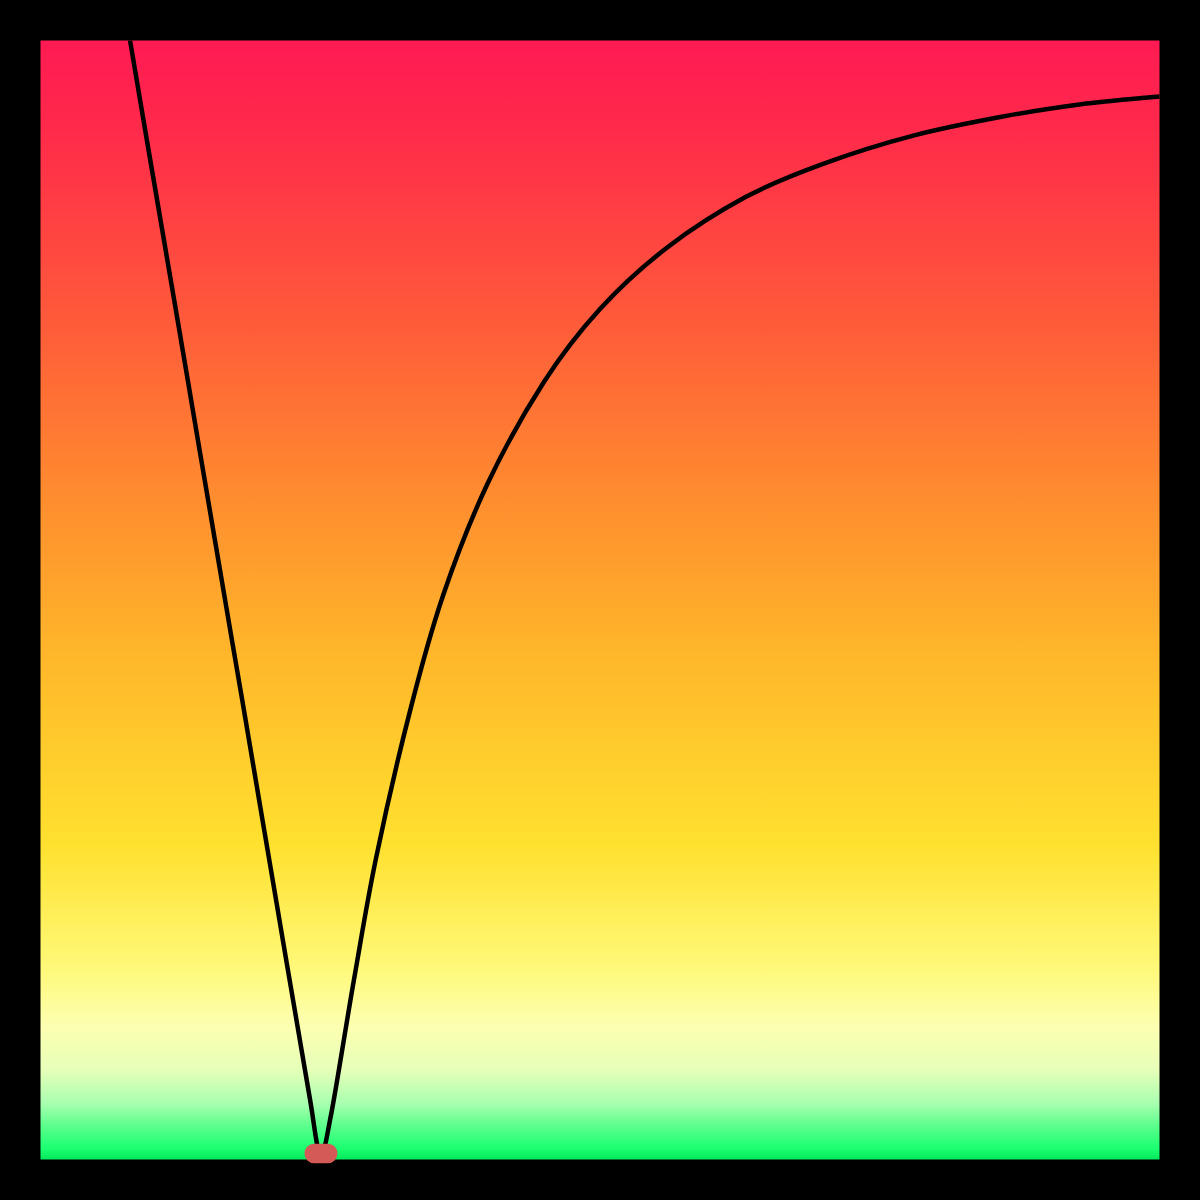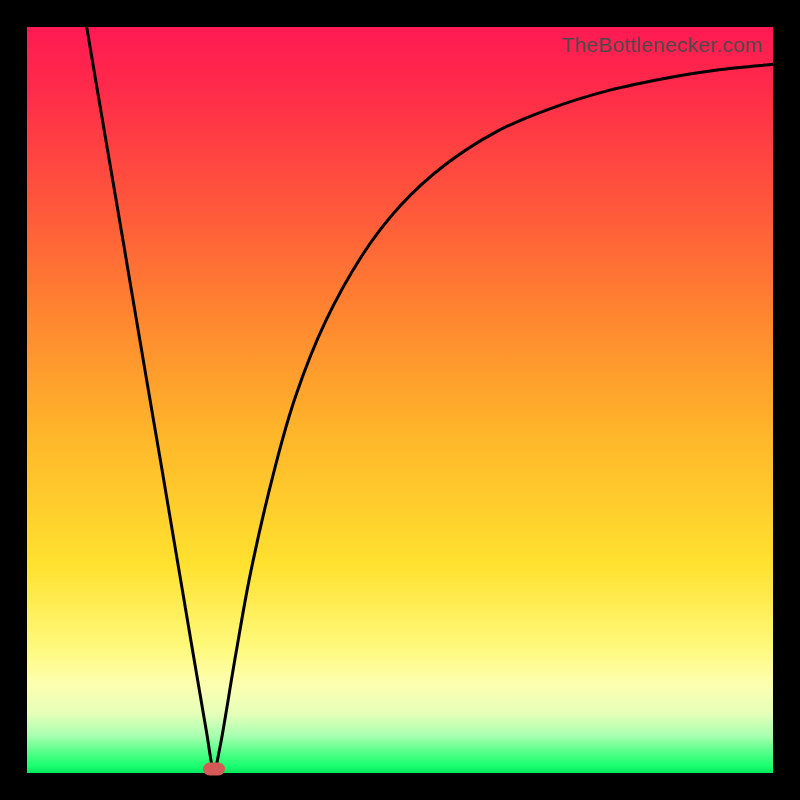--- a/index.html
+++ b/index.html
@@ -67,19 +67,18 @@
     background: #d35a56;
     z-index: 4;
     transform: translate(-50%, -50%);
   }
 </style>
 </head>
 <body>
 
 <div id="container">
   <div id="plot-area">
-    <div id="watermark">TheBottlenecker.com</div>
     <svg id="curve-svg" viewBox="0 0 746 746" preserveAspectRatio="none">
       <path id="curve-path" fill="none" stroke="#000000" stroke-width="3" stroke-linecap="round" d="M 59.7 0.0 C 62.2 14.7, 69.6 58.8, 74.6 88.0 C 79.6 117.2, 84.5 146.1, 89.5 175.3 C 94.5 204.5, 99.5 234.0, 104.4 263.3 C 109.4 292.7, 114.4 322.1, 119.4 351.4 C 124.3 380.6, 129.3 409.4, 134.3 438.6 C 139.3 467.9, 144.2 497.3, 149.2 526.7 C 154.2 556.0, 159.1 585.5, 164.1 614.7 C 169.1 643.9, 175.3 680.7, 179.0 702.0 C 182.8 723.2, 184.0 740.2, 186.5 742.3 C 189.0 744.4, 190.2 733.9, 194.0 714.7 C 197.7 695.4, 203.9 655.0, 208.9 626.6 C 213.9 598.3, 217.6 574.4, 223.8 544.6 C 230.0 514.7, 238.7 476.8, 246.2 447.6 C 253.6 418.4, 259.9 394.8, 268.6 369.3 C 277.3 343.8, 287.2 318.3, 298.4 294.7 C 309.6 271.0, 323.3 246.8, 335.7 227.5 C 348.1 208.3, 359.3 194.0, 373.0 179.0 C 386.7 164.1, 401.6 150.4, 417.8 138.0 C 433.9 125.6, 452.6 113.8, 470.0 104.4 C 487.4 95.1, 503.5 88.9, 522.2 82.1 C 540.8 75.2, 562.0 68.6, 581.9 63.4 C 601.8 58.2, 622.9 54.2, 641.6 50.7 C 660.2 47.2, 676.4 44.8, 693.8 42.5 C 711.2 40.3, 737.3 38.2, 746.0 37.3"></path>
     </svg>
     <div id="minimum-marker" style="left: 186.5px; top: 742.27px; background: rgb(211, 90, 86);"></div>
   </div>
 </div>
 
 </body></html>

